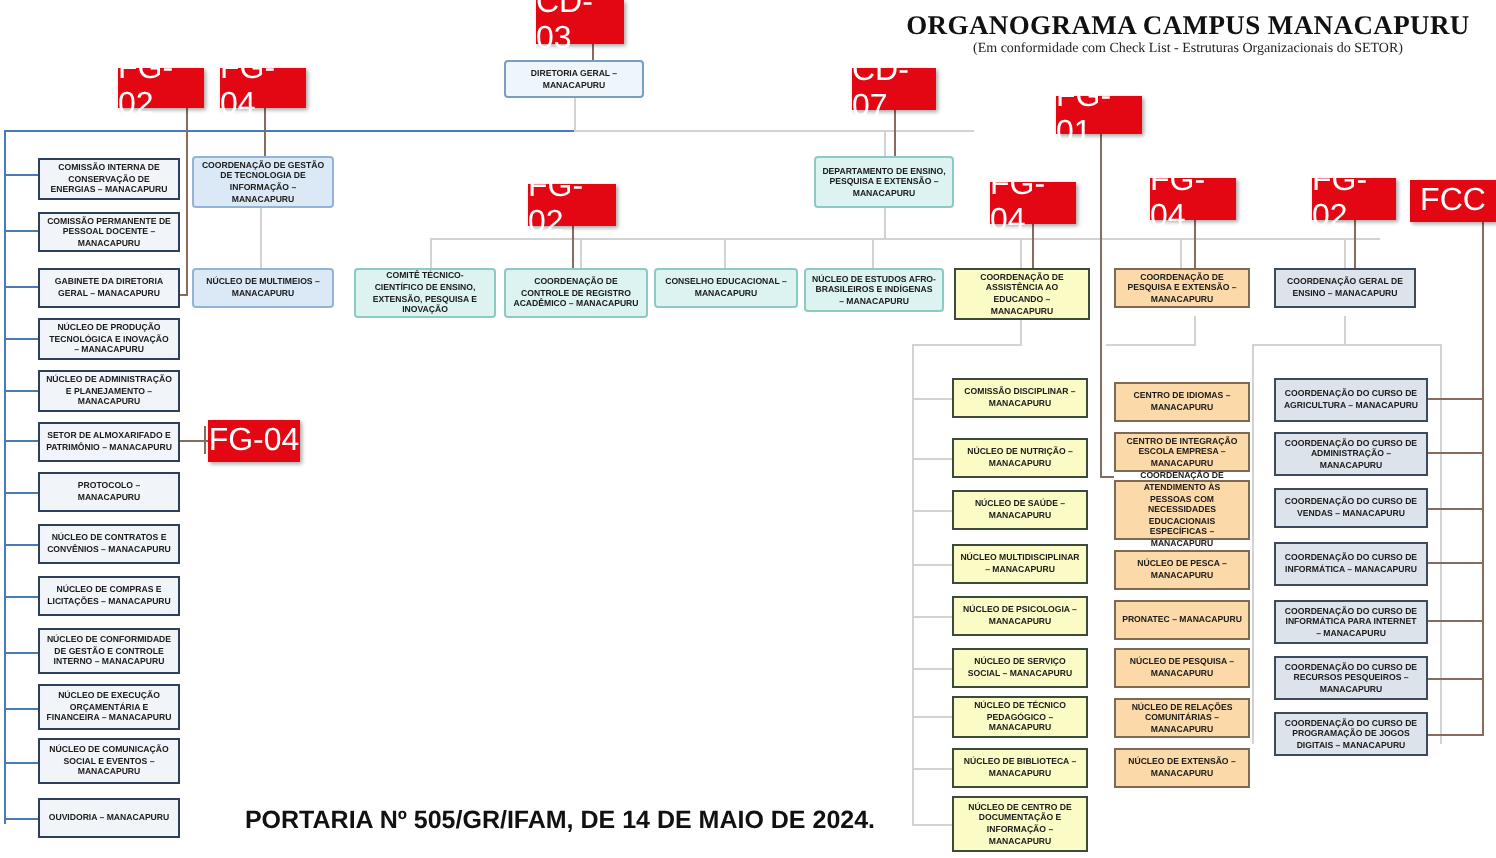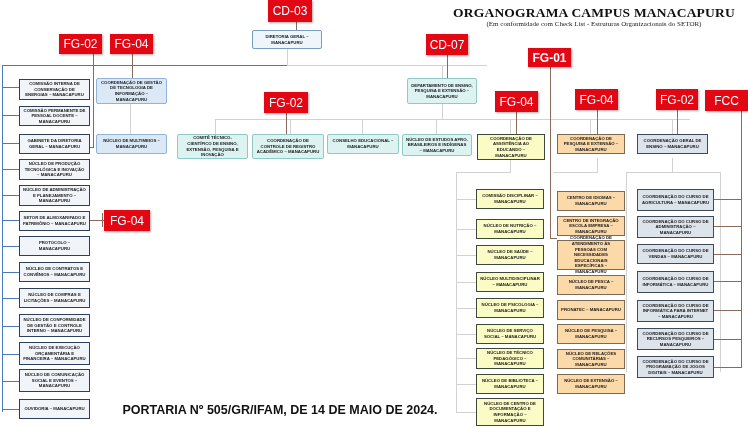--- a/index.html
+++ b/index.html
@@ -1,17 +1,17 @@
 <!DOCTYPE html>
 <html><head>
 <meta charset="utf-8">
 <style>
   html,body{margin:0;padding:0;background:#ffffff;}
   body{width:748px;height:429px;position:relative;overflow:hidden;font-family:"Liberation Sans",sans-serif;}
-  .tag{position:absolute;box-sizing:border-box;background:#e30613;color:#fff;font-family:"Liberation Sans",sans-serif;font-size:12px;display:flex;align-items:center;justify-content:center;box-shadow:1px 1px 2px rgba(0,0,0,0.35);}
+  .tag{position:absolute;box-sizing:border-box;background:#e30613;color:#fff;font-family:"Liberation Sans",sans-serif;font-size:16px;display:flex;align-items:center;justify-content:center;box-shadow:1px 1px 2px rgba(0,0,0,0.35);}
   .box{position:absolute;box-sizing:border-box;display:flex;align-items:center;justify-content:center;text-align:center;font-size:4.3px;line-height:1.3;font-weight:bold;color:#1a1a1a;padding:1px 3px;text-transform:uppercase;}
   .b-navy{background:#f1f4f8;border:1.5px solid #2e3f5c;}
   .b-blue{background:#dbe8f6;border:1px solid #93b3d6;border-radius:2px;}
   .b-cyan{background:#dcf3f1;border:1px solid #8fc9c4;border-radius:2px;}
   .b-yellow{background:#fbfbc6;border:1.5px solid #3b4a3a;}
   .b-orange{background:#fcd9a8;border:1px solid #7c6a55;}
   .b-grey{background:#dde3ea;border:1.5px solid #3c4a5c;}
   .b-dir{background:#eef5fb;border:1px solid #7a9ebf;border-radius:2px;}
   .line{position:absolute;box-sizing:border-box;}
   .lg{background:#d2d2d2;}
@@ -113,21 +113,21 @@
 <div class="line lbr" style="left:714px;top:254px;width:28px;height:1px;"></div>
 <div class="line lbr" style="left:714px;top:281px;width:28px;height:1px;"></div>
 <div class="line lbr" style="left:714px;top:310px;width:28px;height:1px;"></div>
 <div class="line lbr" style="left:714px;top:339px;width:28px;height:1px;"></div>
 <div class="line lbr" style="left:714px;top:367px;width:28px;height:1px;"></div>
 
 <div class="tag" style="left:268px;top:0px;width:44px;height:22px;">CD-03</div>
 <div class="tag" style="left:59px;top:34px;width:43px;height:20px;">FG-02</div>
 <div class="tag" style="left:110px;top:34px;width:43px;height:20px;">FG-04</div>
 <div class="tag" style="left:426px;top:34px;width:42px;height:21px;">CD-07</div>
-<div class="tag" style="left:528px;top:48px;width:43px;height:19px;font-weight:bold;">FG-01</div>
+<div class="tag" style="left:528px;top:48px;width:43px;height:19px;">FG-01</div>
 <div class="tag" style="left:264px;top:92px;width:44px;height:21px;">FG-02</div>
 <div class="tag" style="left:495px;top:91px;width:43px;height:21px;">FG-04</div>
 <div class="tag" style="left:575px;top:89px;width:43px;height:21px;">FG-04</div>
 <div class="tag" style="left:656px;top:89px;width:42px;height:21px;">FG-02</div>
 <div class="tag" style="left:705px;top:90px;width:43px;height:21px;">FCC</div>
 <div class="tag" style="left:104px;top:210px;width:46px;height:21px;">FG-04</div>
 
 <div class="box b-dir" style="left:252px;top:30px;width:70px;height:19px;">DIRETORIA GERAL – MANACAPURU</div>
 
 <div class="box b-navy" style="left:19px;top:79px;width:71px;height:21px;">COMISSÃO INTERNA DE CONSERVAÇÃO DE ENERGIAS – MANACAPURU</div>

